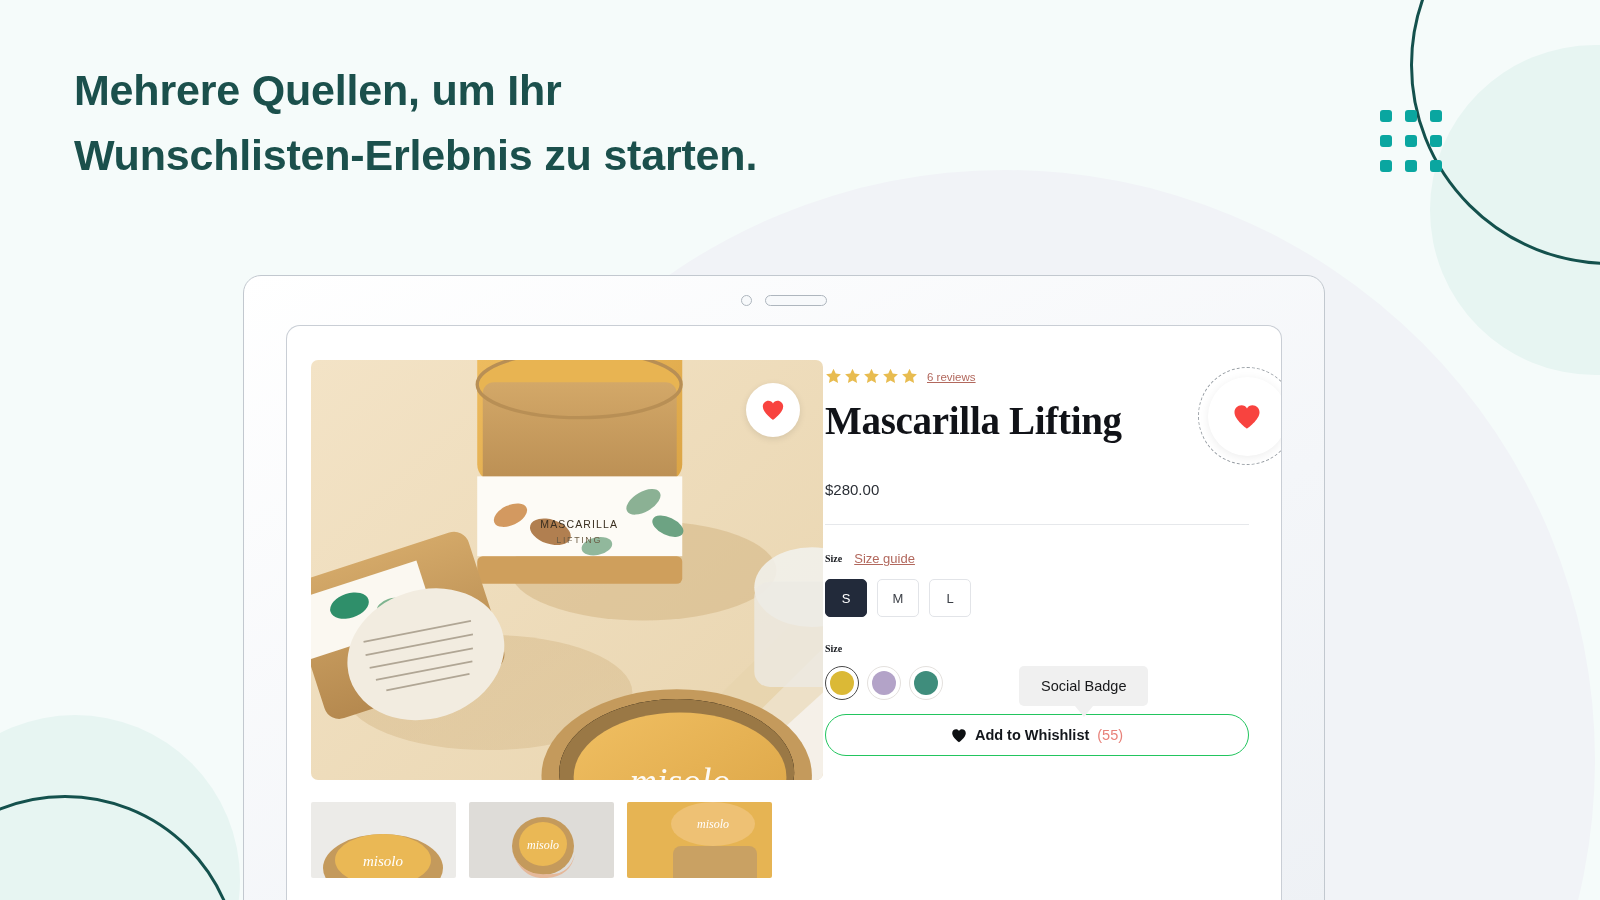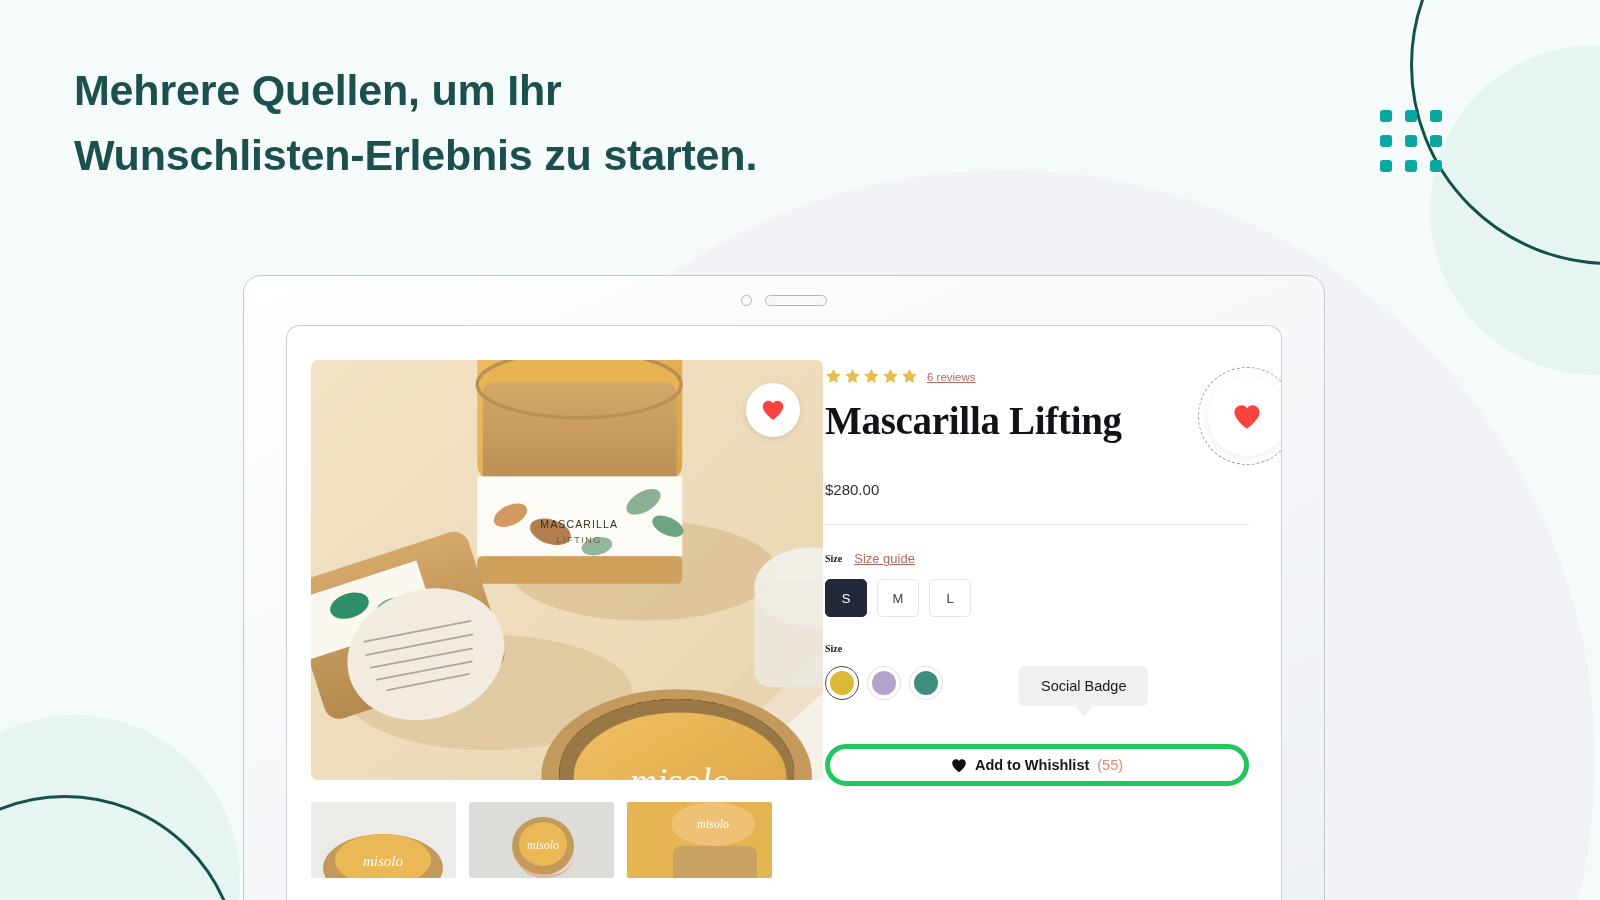--- a/index.html
+++ b/index.html
@@ -143,21 +143,21 @@
     content:""; position:absolute; left:50%; margin-left:-9px; bottom:-11px;
     border-left:9px solid transparent; border-right:9px solid transparent;
     border-top:11px solid #f0f0f0;
   }
 
   .btn {
     width:424px; height:42px; border-radius:21px; display:flex;
     align-items:center; justify-content:center; cursor:pointer; font-size:14.5px;
   }
   .btn-wish {
-    margin-top:44px; background:#fff; border:5px solid #22c55e; gap:8px;
+    margin-top:14px; background:#fff; border:1px solid #22c55e; gap:8px;
     color:#14171c; font-weight:700;
   }
   .btn-wish .hsvg { width:16px; height:15px; }
   .btn-wish .count { color:#e8827a; font-weight:400; }
   .btn-cart {
     margin-top:15px; background:#b9564c; color:#fff; font-weight:700; border:none;
   }
 
   
   .ph { position:absolute; inset:0; }

